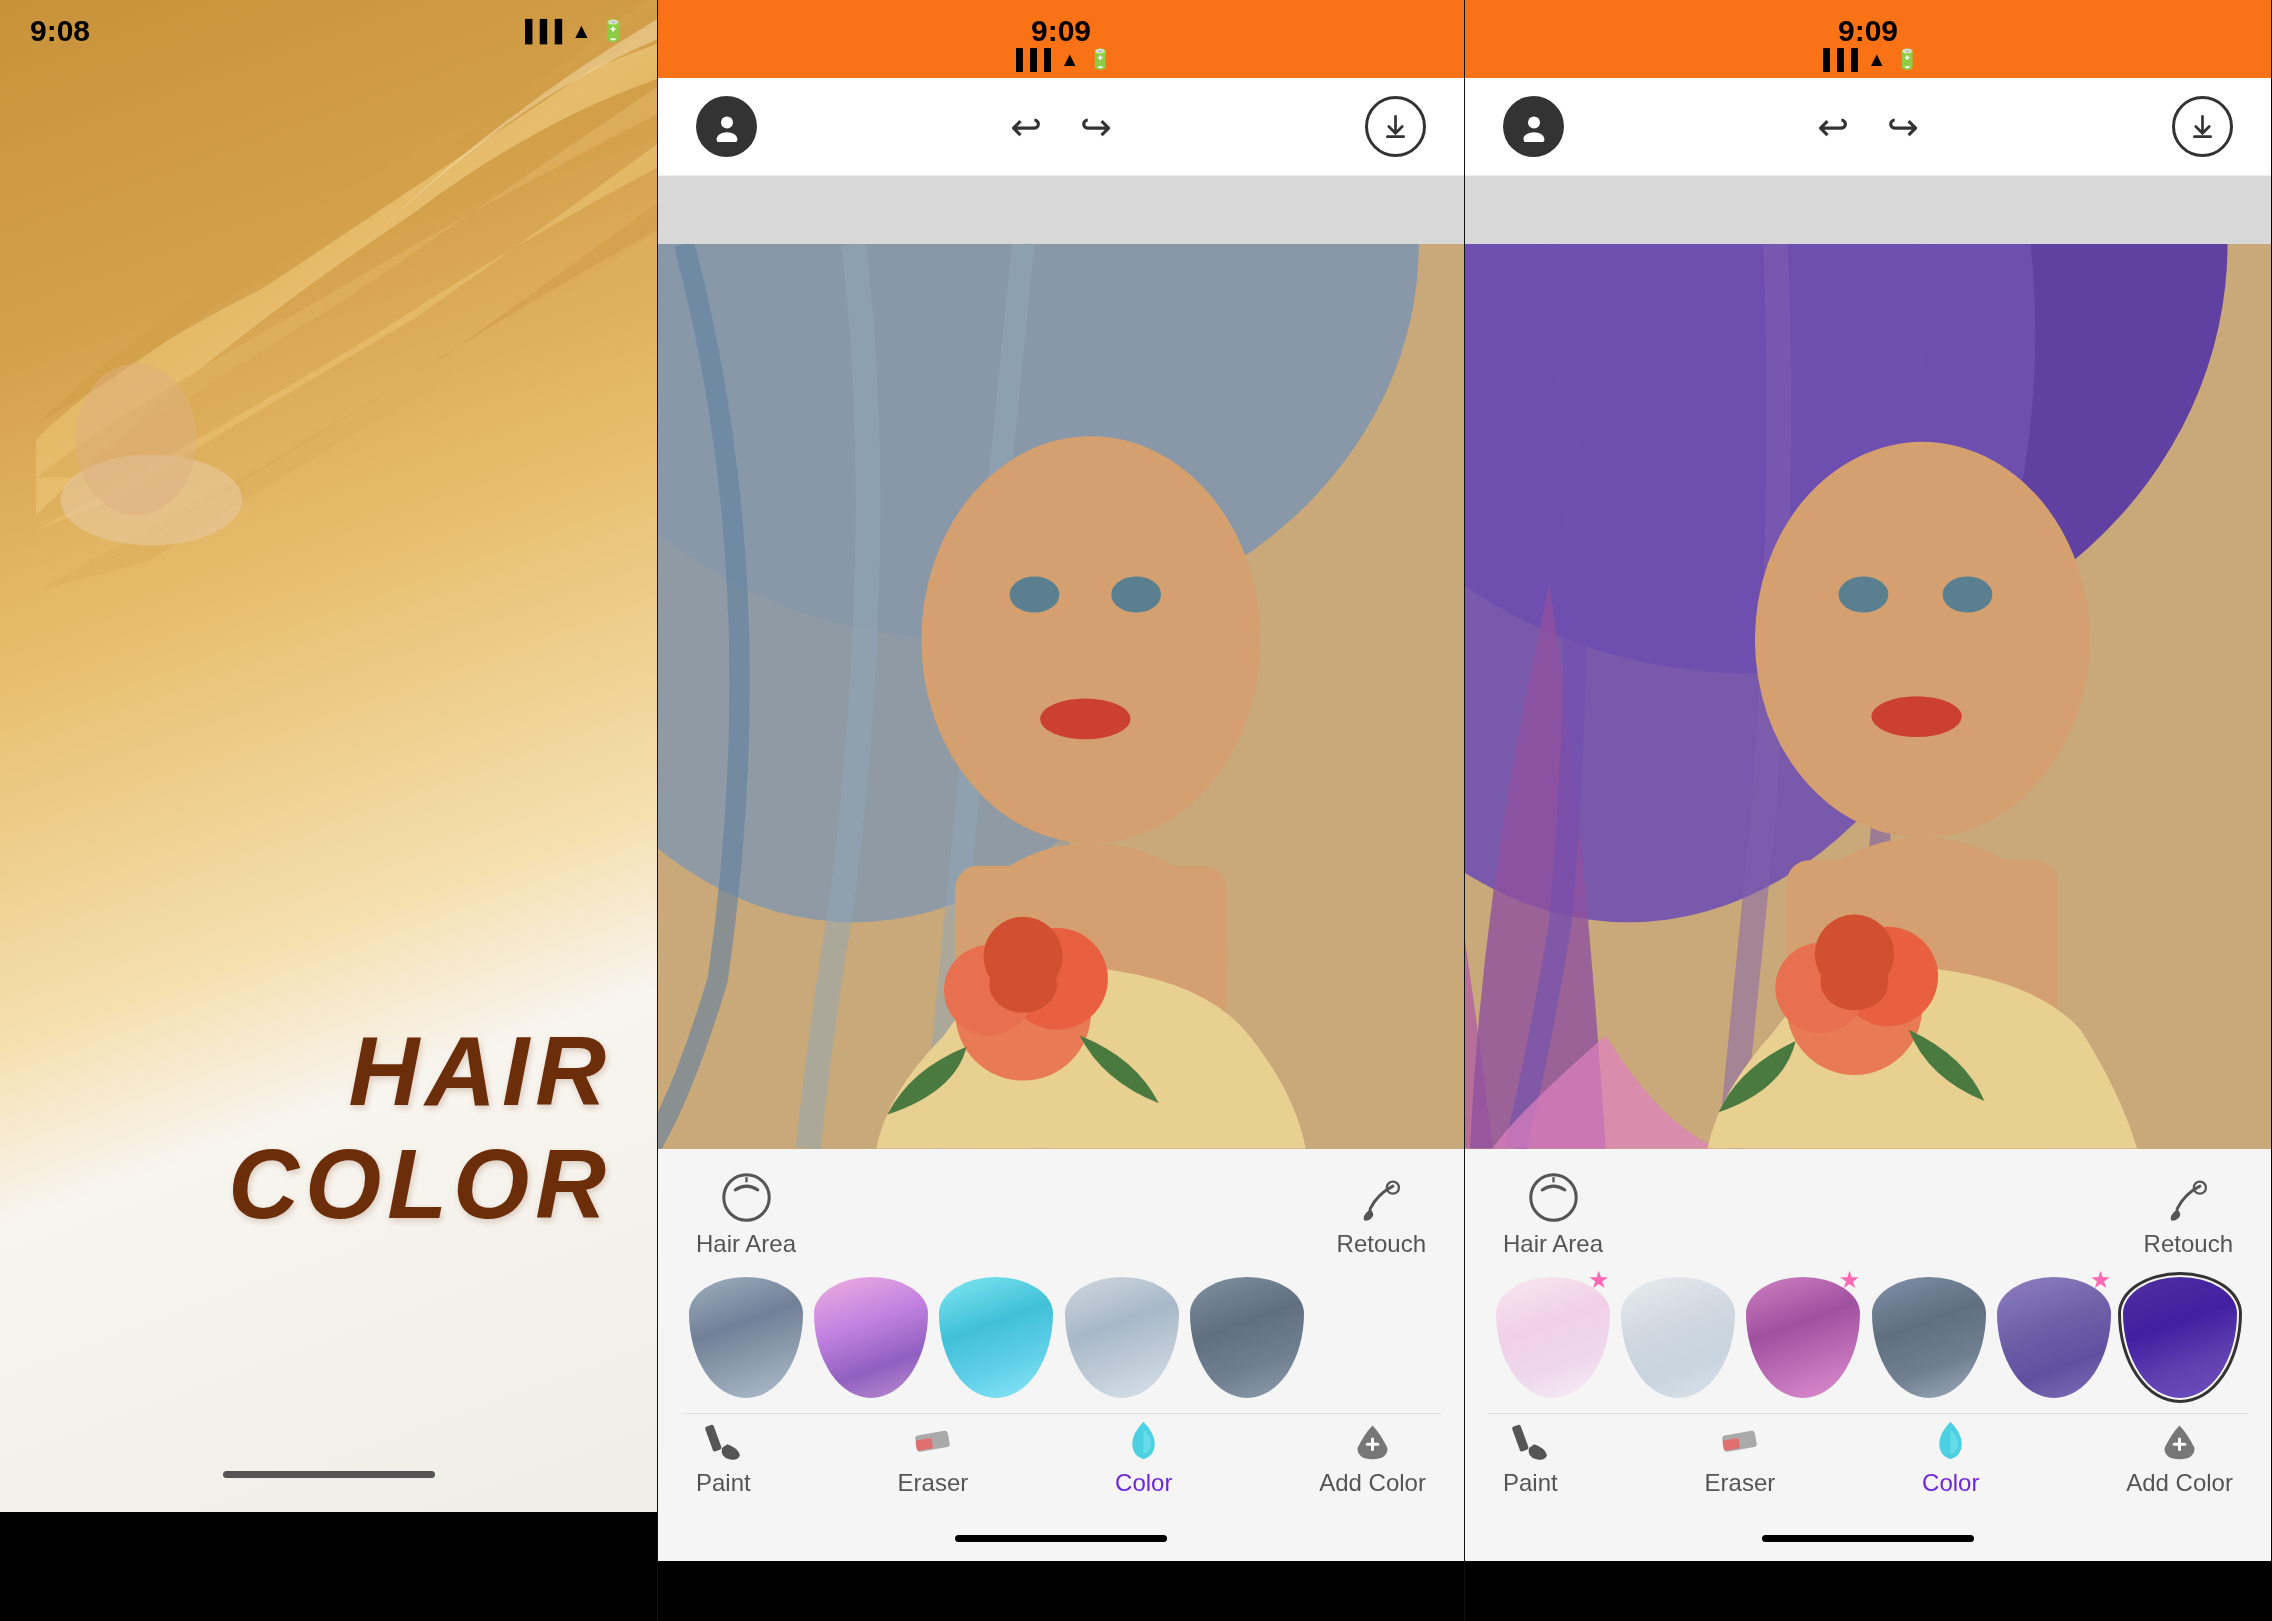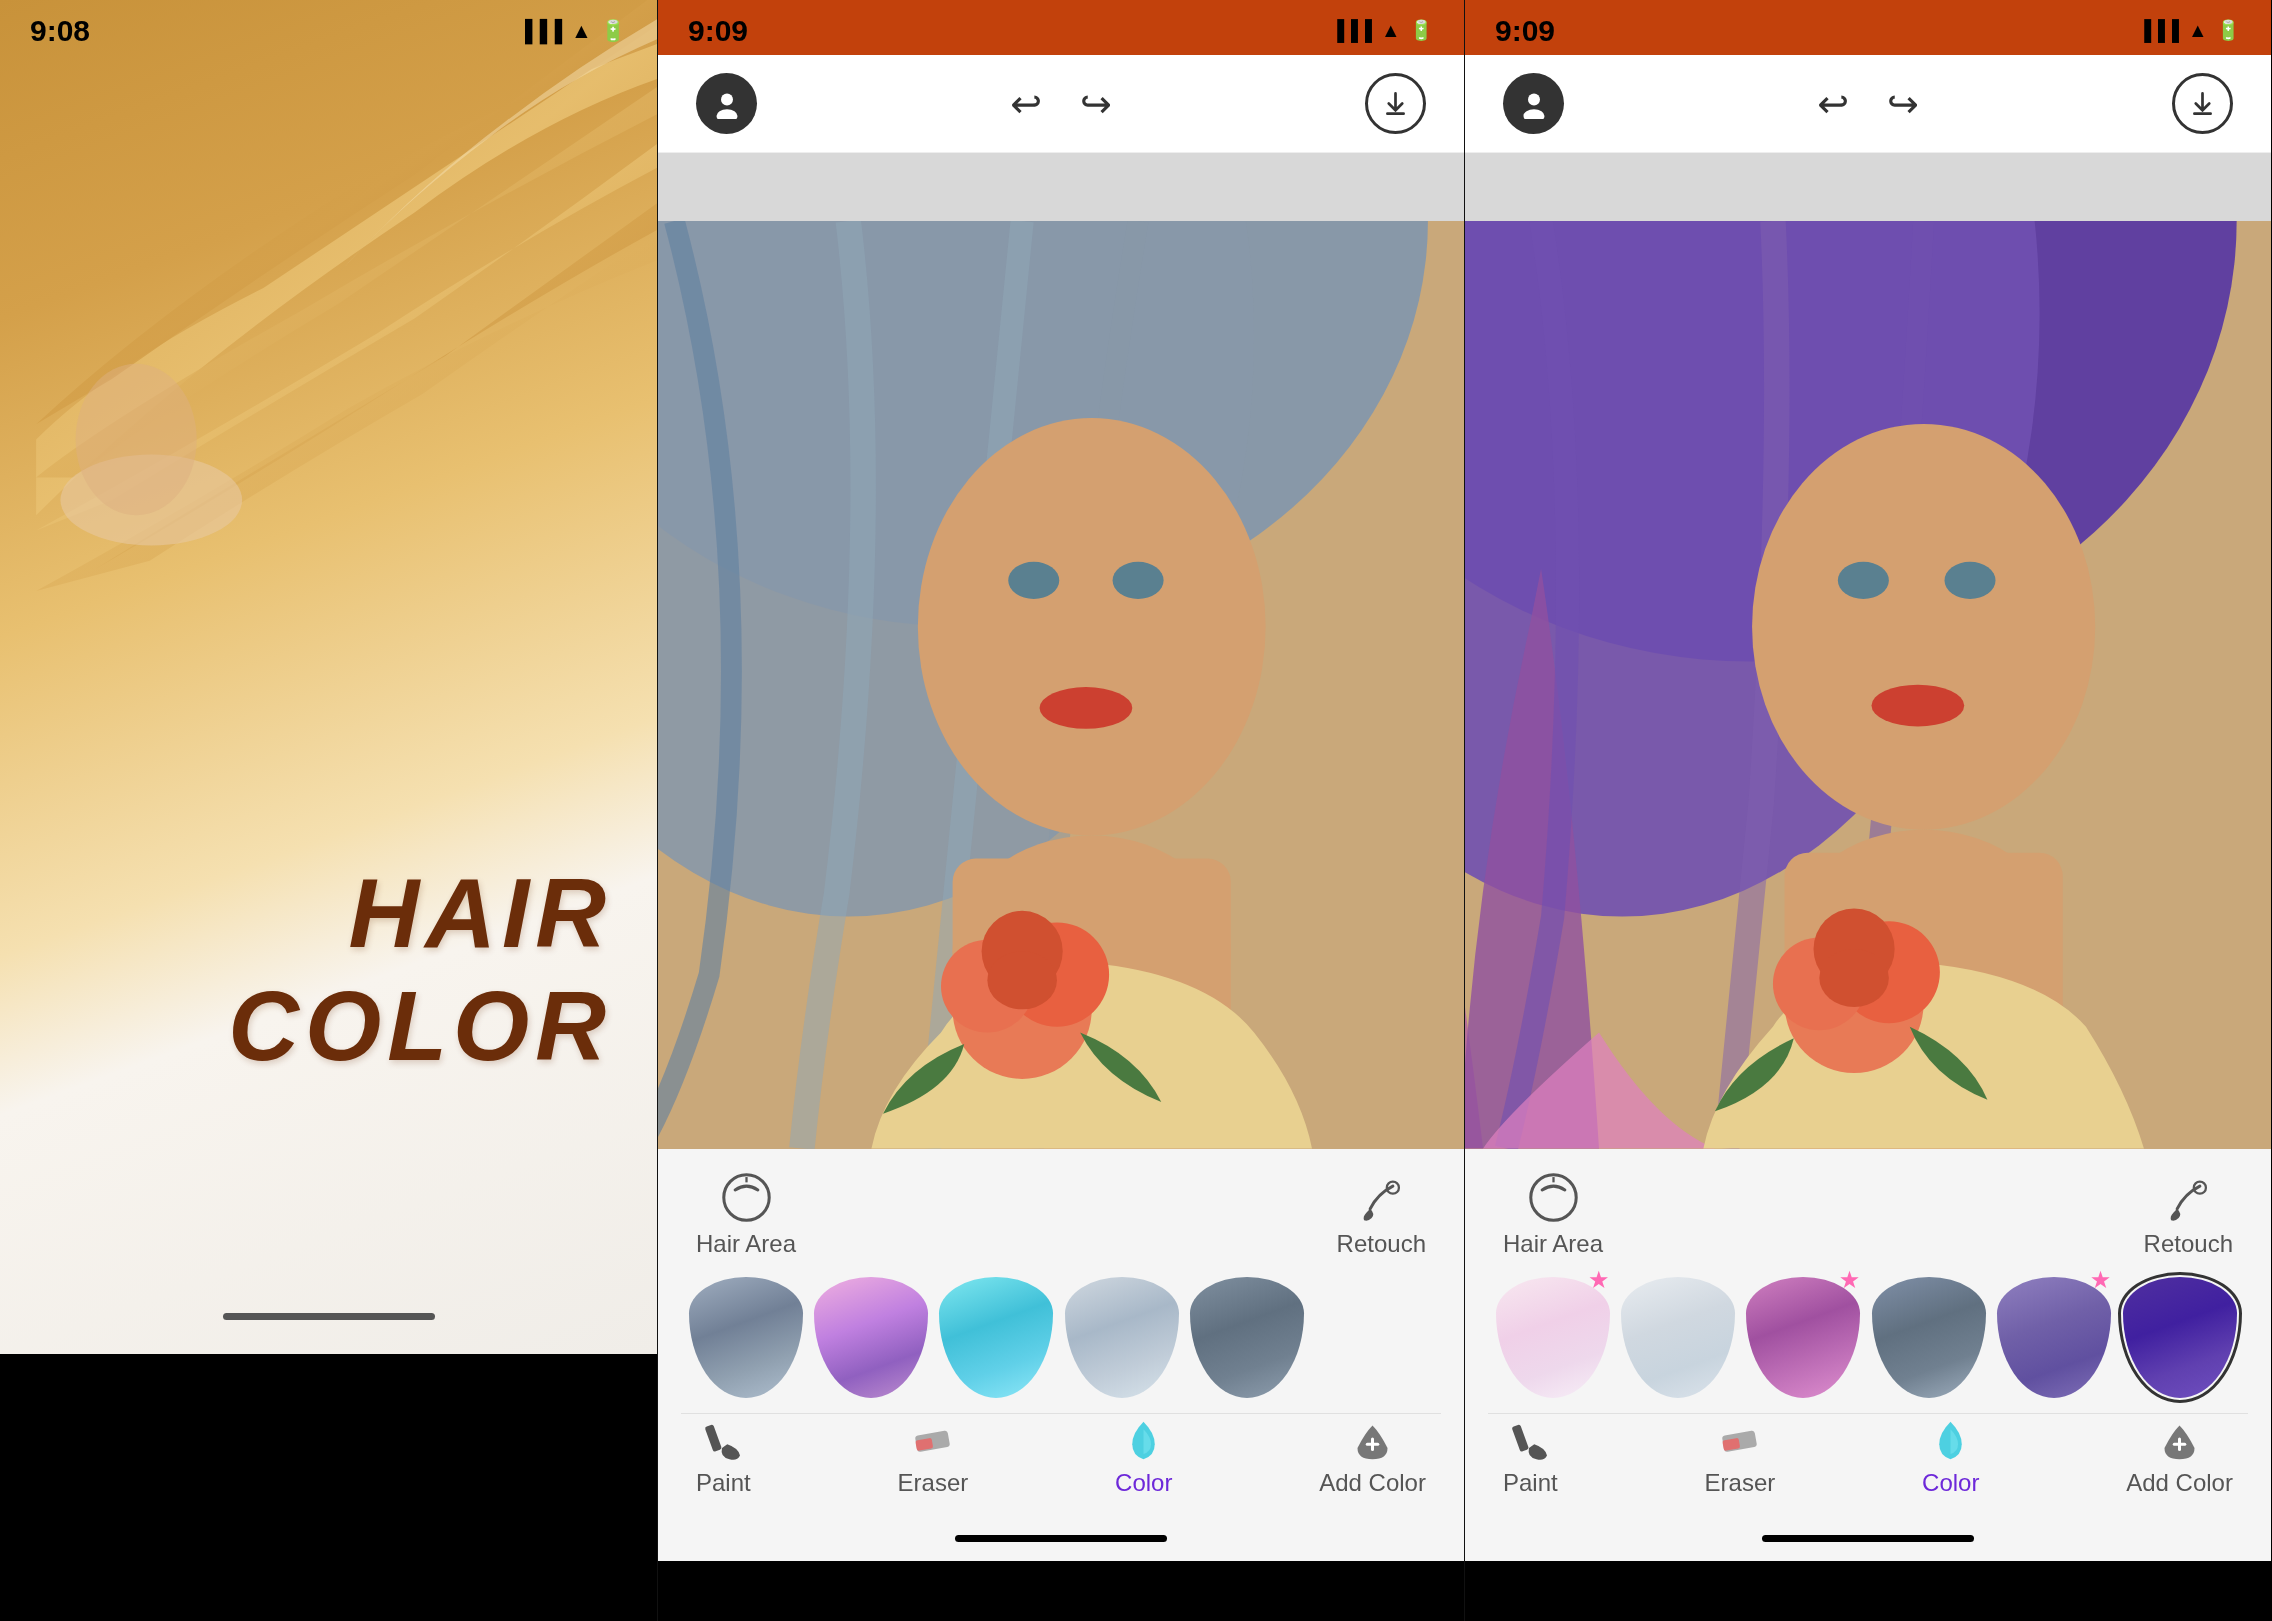--- a/index.html
+++ b/index.html
@@ -14,21 +14,21 @@
     }
 
     
     .phone-panel {
       position: relative;
       overflow: hidden;
     }
 
     .phone-panel-1 {
       width: 657px;
-      height: 1354px;
+      height: 1512px;
       background: #000;
     }
     .phone-panel-2 {
       width: 808px;
       height: 1622px;
       background: #000;
       border-left: 1.5px solid #111;
       border-right: 1.5px solid #111;
     }
     .phone-panel-3 {
@@ -43,21 +43,22 @@
       align-items: center;
       justify-content: space-between;
       padding: 13.6px 30px 7.6px;
       position: relative;
       z-index: 10;
     }
     .status-bar-1 {
       background: transparent;
     }
     .status-bar-2, .status-bar-3 {
-      background: #c2410c;
+      background: #f97316;
+      flex-direction: column;
     }
     .status-time {
       font-size: 30px;
       font-weight: 600;
       color: #000;
     }
     .status-time-white { color: #fff; }
     .status-icons {
       display: flex;
       align-items: center;

